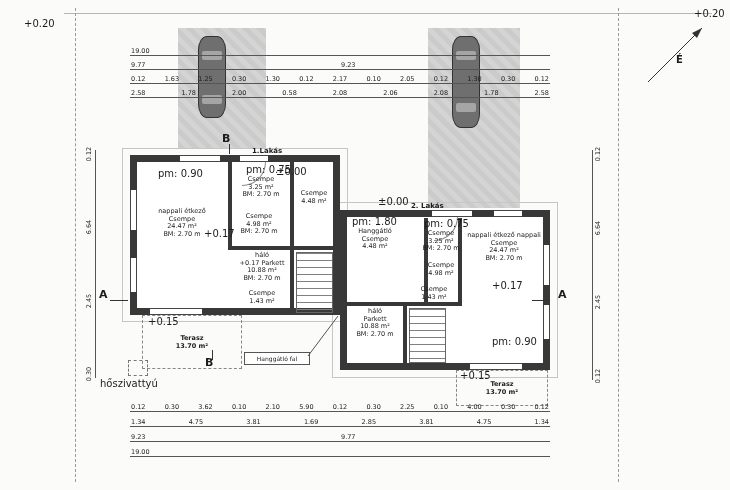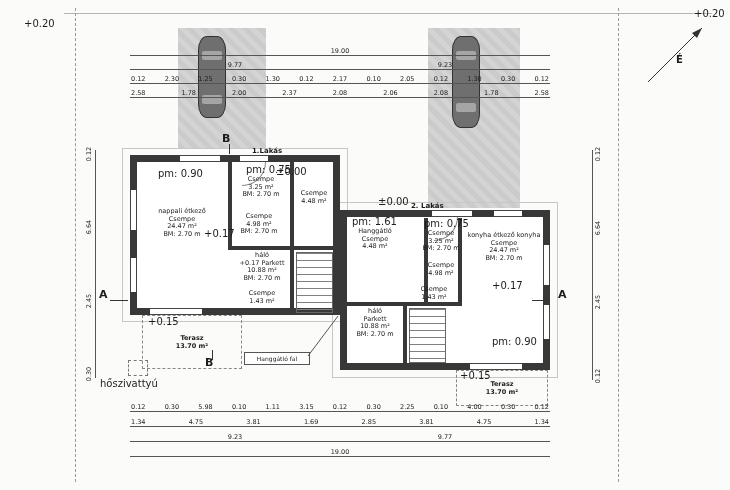--- a/index.html
+++ b/index.html
@@ -3,21 +3,21 @@
 <meta charset="utf-8">
 <style>
   *{box-sizing:border-box}
   body{margin:0;background:#e9e9e9}
   #sheet{position:relative;width:730px;height:490px;background:#fbfbfa;font-family:"DejaVu Sans",sans-serif;color:#1c1c1c;overflow:hidden}
   .txt{position:absolute;font-size:10px;line-height:8px;white-space:nowrap}
   .blk{position:absolute;font-size:6.5px;line-height:7.5px;text-align:center}
   .blk div{white-space:nowrap}
   .title{font-size:7px;font-weight:bold}
   .dimrow{position:absolute;display:flex;justify-content:space-between;align-items:flex-end;font-size:6.5px;line-height:7px;border-bottom:1px solid #555;height:10px;padding:0 1px}
-  .dimrow.center{justify-content:center}
+  .dimrow.center{justify-content:flex-start}
   .vcol{position:absolute;display:flex;flex-direction:column;justify-content:space-between;align-items:center;font-size:6.5px;width:12px}
   .vcol span{transform:rotate(-90deg);white-space:nowrap}
   .vline-l{border-left:1px solid #555}
   .vline-r{border-right:1px solid #555}
   .boundary{position:absolute;width:0;border-left:1px dashed #999}
   .hairline{position:absolute;height:0;border-top:1px solid #b5b5b5}
   .driveway{position:absolute;background:repeating-linear-gradient(45deg,#cbcbcb 0 5px,#d4d4d4 5px 10px)}
   .car{position:absolute;background:#6f6f6f;border:1px solid #333;border-radius:9px/14px}
   .car .glass{position:absolute;left:3px;right:3px;height:9px;background:#a5a5a5;border-radius:2px}
   .unit{position:absolute;border:7px solid #383838;background:#fff}
@@ -160,34 +160,34 @@
     <div>10.88 m²</div>
     <div>BM: 2.70 m</div>
   </div>
   <div class="blk" style="left:238px;top:290px;width:48px">
     <div>Csempe</div>
     <div>1.43 m²</div>
   </div>
 
   <span class="txt title" style="left:411px;top:202px">2. Lakás</span>
   <span class="txt" style="left:378px;top:198px">±0.00</span>
-  <span class="txt" style="left:352px;top:218px">pm: 1.61</span>
+  <span class="txt" style="left:352px;top:218px">pm: 1.80</span>
   <div class="blk" style="left:348px;top:228px;width:54px">
     <div>Hanggátló</div>
     <div>Csempe</div>
     <div>4.48 m²</div>
   </div>
   <span class="txt" style="left:424px;top:220px">pm: 0.75</span>
   <div class="blk" style="left:416px;top:230px;width:50px">
     <div>Csempe</div>
     <div>3.25 m²</div>
     <div>BM: 2.70 m</div>
   </div>
   <div class="blk" style="left:466px;top:232px;width:76px">
-    <div style="white-space:normal">konyha étkező konyha</div>
+    <div style="white-space:normal">nappali étkező nappali</div>
     <div>Csempe</div>
     <div>24.47 m²</div>
     <div>BM: 2.70 m</div>
   </div>
   <span class="txt" style="left:492px;top:282px">+0.17</span>
   <span class="txt" style="left:492px;top:338px">pm: 0.90</span>
   <div class="blk" style="left:416px;top:262px;width:50px">
     <div>Csempe</div>
     <div>4.98 m²</div>
   </div>
@@ -206,52 +206,52 @@
     <span>19.00</span>
   </div>
   <div class="dimrow center" style="left:130px;top:60px;width:210px">
     <span>9.77</span>
   </div>
   <div class="dimrow center" style="left:340px;top:60px;width:210px">
     <span>9.23</span>
   </div>
   <div class="dimrow" style="left:130px;top:74px;width:420px">
       <span>0.12</span>
-      <span>2.30</span>
+      <span>1.63</span>
       <span>1.25</span>
       <span>0.30</span>
       <span>1.30</span>
       <span>0.12</span>
       <span>2.17</span>
       <span>0.10</span>
       <span>2.05</span>
       <span>0.12</span>
       <span>1.30</span>
       <span>0.30</span>
       <span>0.12</span>
     </div>
   <div class="dimrow" style="left:130px;top:88px;width:420px">
       <span>2.58</span>
       <span>1.78</span>
       <span>2.00</span>
-      <span>2.37</span>
+      <span>0.58</span>
       <span>2.08</span>
       <span>2.06</span>
       <span>2.08</span>
       <span>1.78</span>
       <span>2.58</span>
     </div>
 
   <div class="dimrow" style="left:130px;top:402px;width:420px">
       <span>0.12</span>
       <span>0.30</span>
-      <span>5.98</span>
+      <span>3.62</span>
       <span>0.10</span>
-      <span>1.11</span>
-      <span>3.15</span>
+      <span>2.10</span>
+      <span>5.90</span>
       <span>0.12</span>
       <span>0.30</span>
       <span>2.25</span>
       <span>0.10</span>
       <span>4.00</span>
       <span>0.30</span>
       <span>0.12</span>
     </div>
   <div class="dimrow" style="left:130px;top:417px;width:420px">
       <span>1.34</span>

